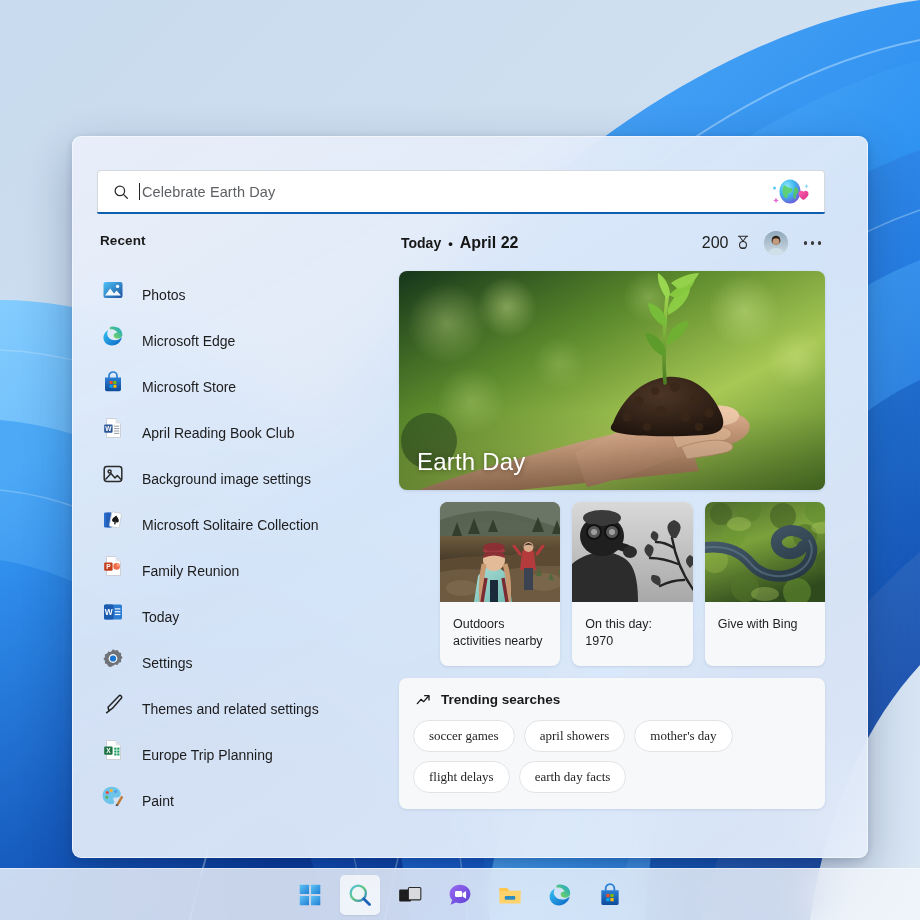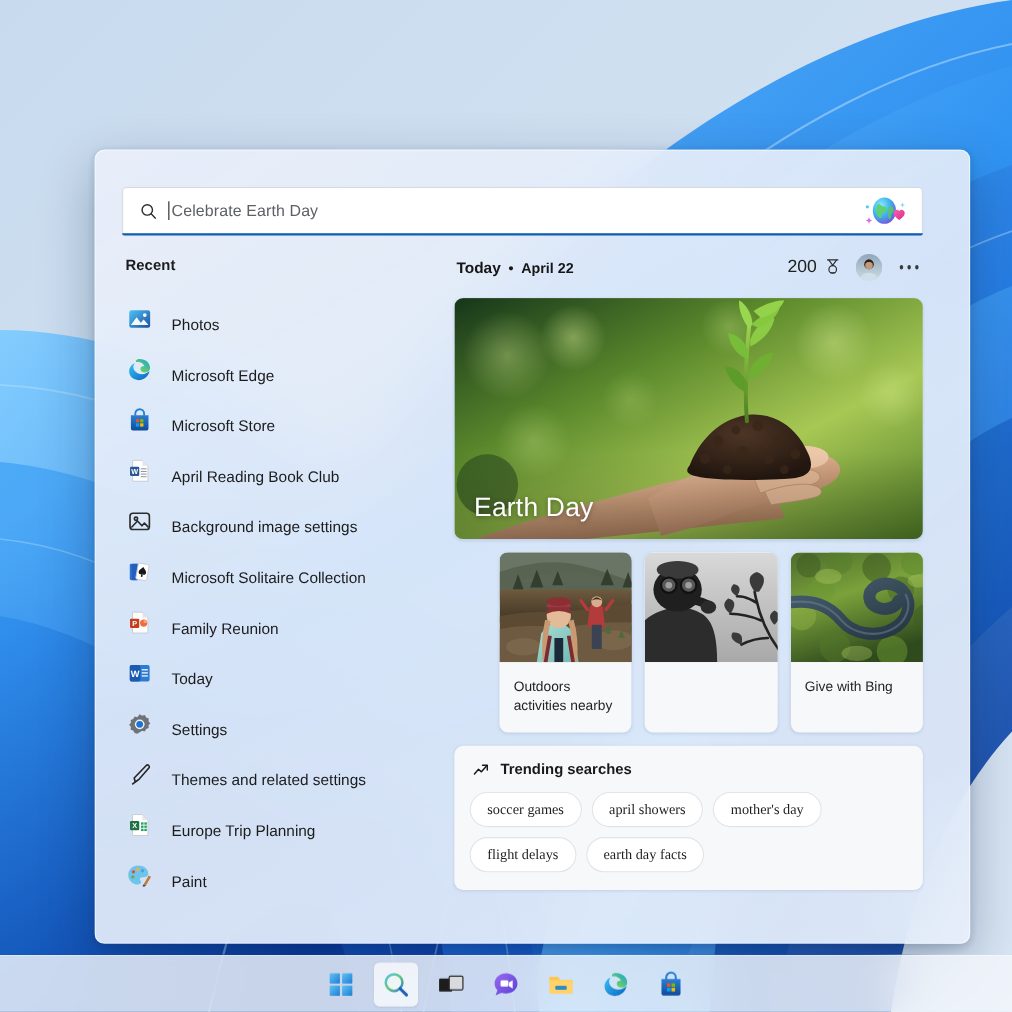--- a/index.html
+++ b/index.html
@@ -9,21 +9,21 @@
   }
   body { position: relative; background: #bfd5ea; }
 
   
   #wallpaper { position: absolute; inset: 0; overflow: hidden;
     background: linear-gradient(160deg,#c3d8ec 0%,#bcd4ea 28%,#cfe0f0 60%,#d8e5f3 100%); }
   #wallpaper svg { position: absolute; inset: 0; width: 920px; height: 920px; display: block; }
 
   
   #panel {
-    position: absolute; left: 86px; top: 136px; width: 796px; height: 722px;
+    position: absolute; left: 72px; top: 136px; width: 796px; height: 722px;
     background: linear-gradient(150deg, rgba(233,239,250,.94) 0%, rgba(225,234,248,.93) 45%, rgba(230,238,250,.94) 100%);
     border-radius: 9px;
     box-shadow: 0 18px 48px rgba(10,30,70,.30), 0 2px 8px rgba(10,30,70,.16);
     border: 1px solid rgba(255,255,255,.55);
     backdrop-filter: blur(30px);
     overflow: hidden;
   }
 
   
   #searchbox {
@@ -45,21 +45,21 @@
   .r-item { display: flex; align-items: flex-end; height: 46px; padding-left: 3px; border-radius: 5px; cursor: default; }
   .r-icon { width: 26px; height: 26px; flex: none; display:flex; align-items:center; justify-content:center; }
   .r-icon svg { width: 24px; height: 24px; display:block; }
   .r-label { margin-left: 16px; font-size: 14px; color: #1c1c1c; white-space: nowrap; }
 
   
   #rightcol { position: absolute; left: 326px; top: 92px; width: 426px; }
   #rhead { display: flex; align-items: center; height: 28px; padding: 0 2px; }
   #rhead .today { font-size: 14px; font-weight: 700; color: #161616; }
   #rhead .dot { font-size: 13px; color: #161616; margin: 0 7px; font-weight:700; }
-  #rhead .date { font-size: 13px; font-weight: 700; color: #161616; }
+  #rhead .date { font-size: 16px; font-weight: 700; color: #161616; }
   #rhead .spacer { flex: 1; }
   #rhead .points { font-size: 16px; color: #202020; margin-right: 5px; }
   #rhead .medal { width: 18px; height: 18px; }
   #avatar { width: 24px; height: 24px; border-radius: 50%; margin-left: 12px; overflow:hidden; flex:none;
             box-shadow: 0 0 0 1px rgba(0,0,0,.10) inset; }
   #avatar svg { display:block; width:24px; height:24px; }
   #ellipsis { margin-left: 14px; display:flex; gap:3.5px; align-items:center; padding:4px 2px; }
   #ellipsis i { width: 3.5px; height: 3.5px; border-radius: 50%; background: #3a3a3a; display:block; }
 
   
@@ -591,20 +591,21 @@
             </g>
             <g fill="#3a3a3a">
               <path d="M100 36 q-10 -14 2 -18 q12 4 2 18Z"></path>
               <path d="M78 56 q-10 -8 -2 -14 q10 2 2 14Z"></path>
               <path d="M88 84 q-12 -4 -8 -11 q11 -1 8 11Z"></path>
               <path d="M84 40 q-9 -5 -3 -11 q9 2 3 11Z"></path>
               <path d="M118 66 q-8 -8 0 -13 q9 4 0 13Z"></path>
             </g>
           </svg>
         </div>
+        <div class="card-cap">On this day: 1970</div>
       </div>
 
       <div class="card">
         <div class="card-img">
           <svg viewBox="0 0 134 100" preserveAspectRatio="xMidYMid slice">
             <defs>
               <linearGradient id="fr" x1="0" y1="0" x2="0.4" y2="1">
                 <stop offset="0" stop-color="#4c6b2c"></stop>
                   <stop offset="0.45" stop-color="#7aa23b"></stop>
                 <stop offset="1" stop-color="#2f4a1d"></stop>

